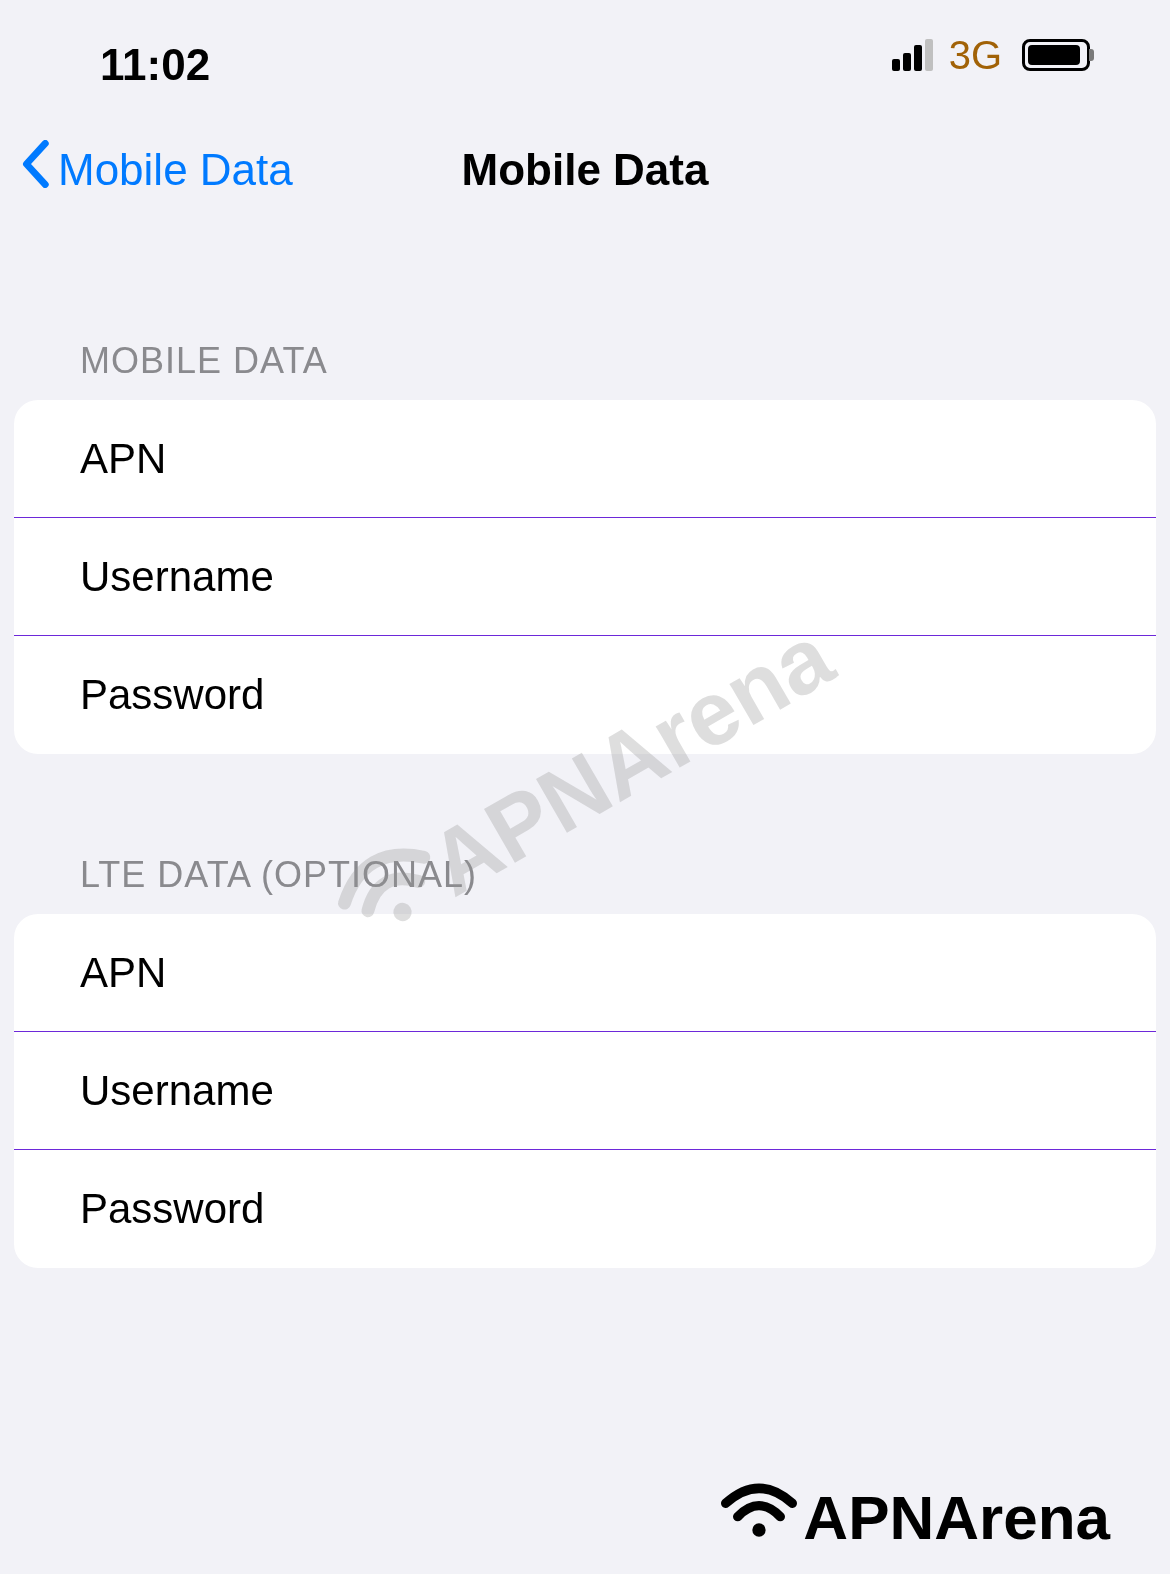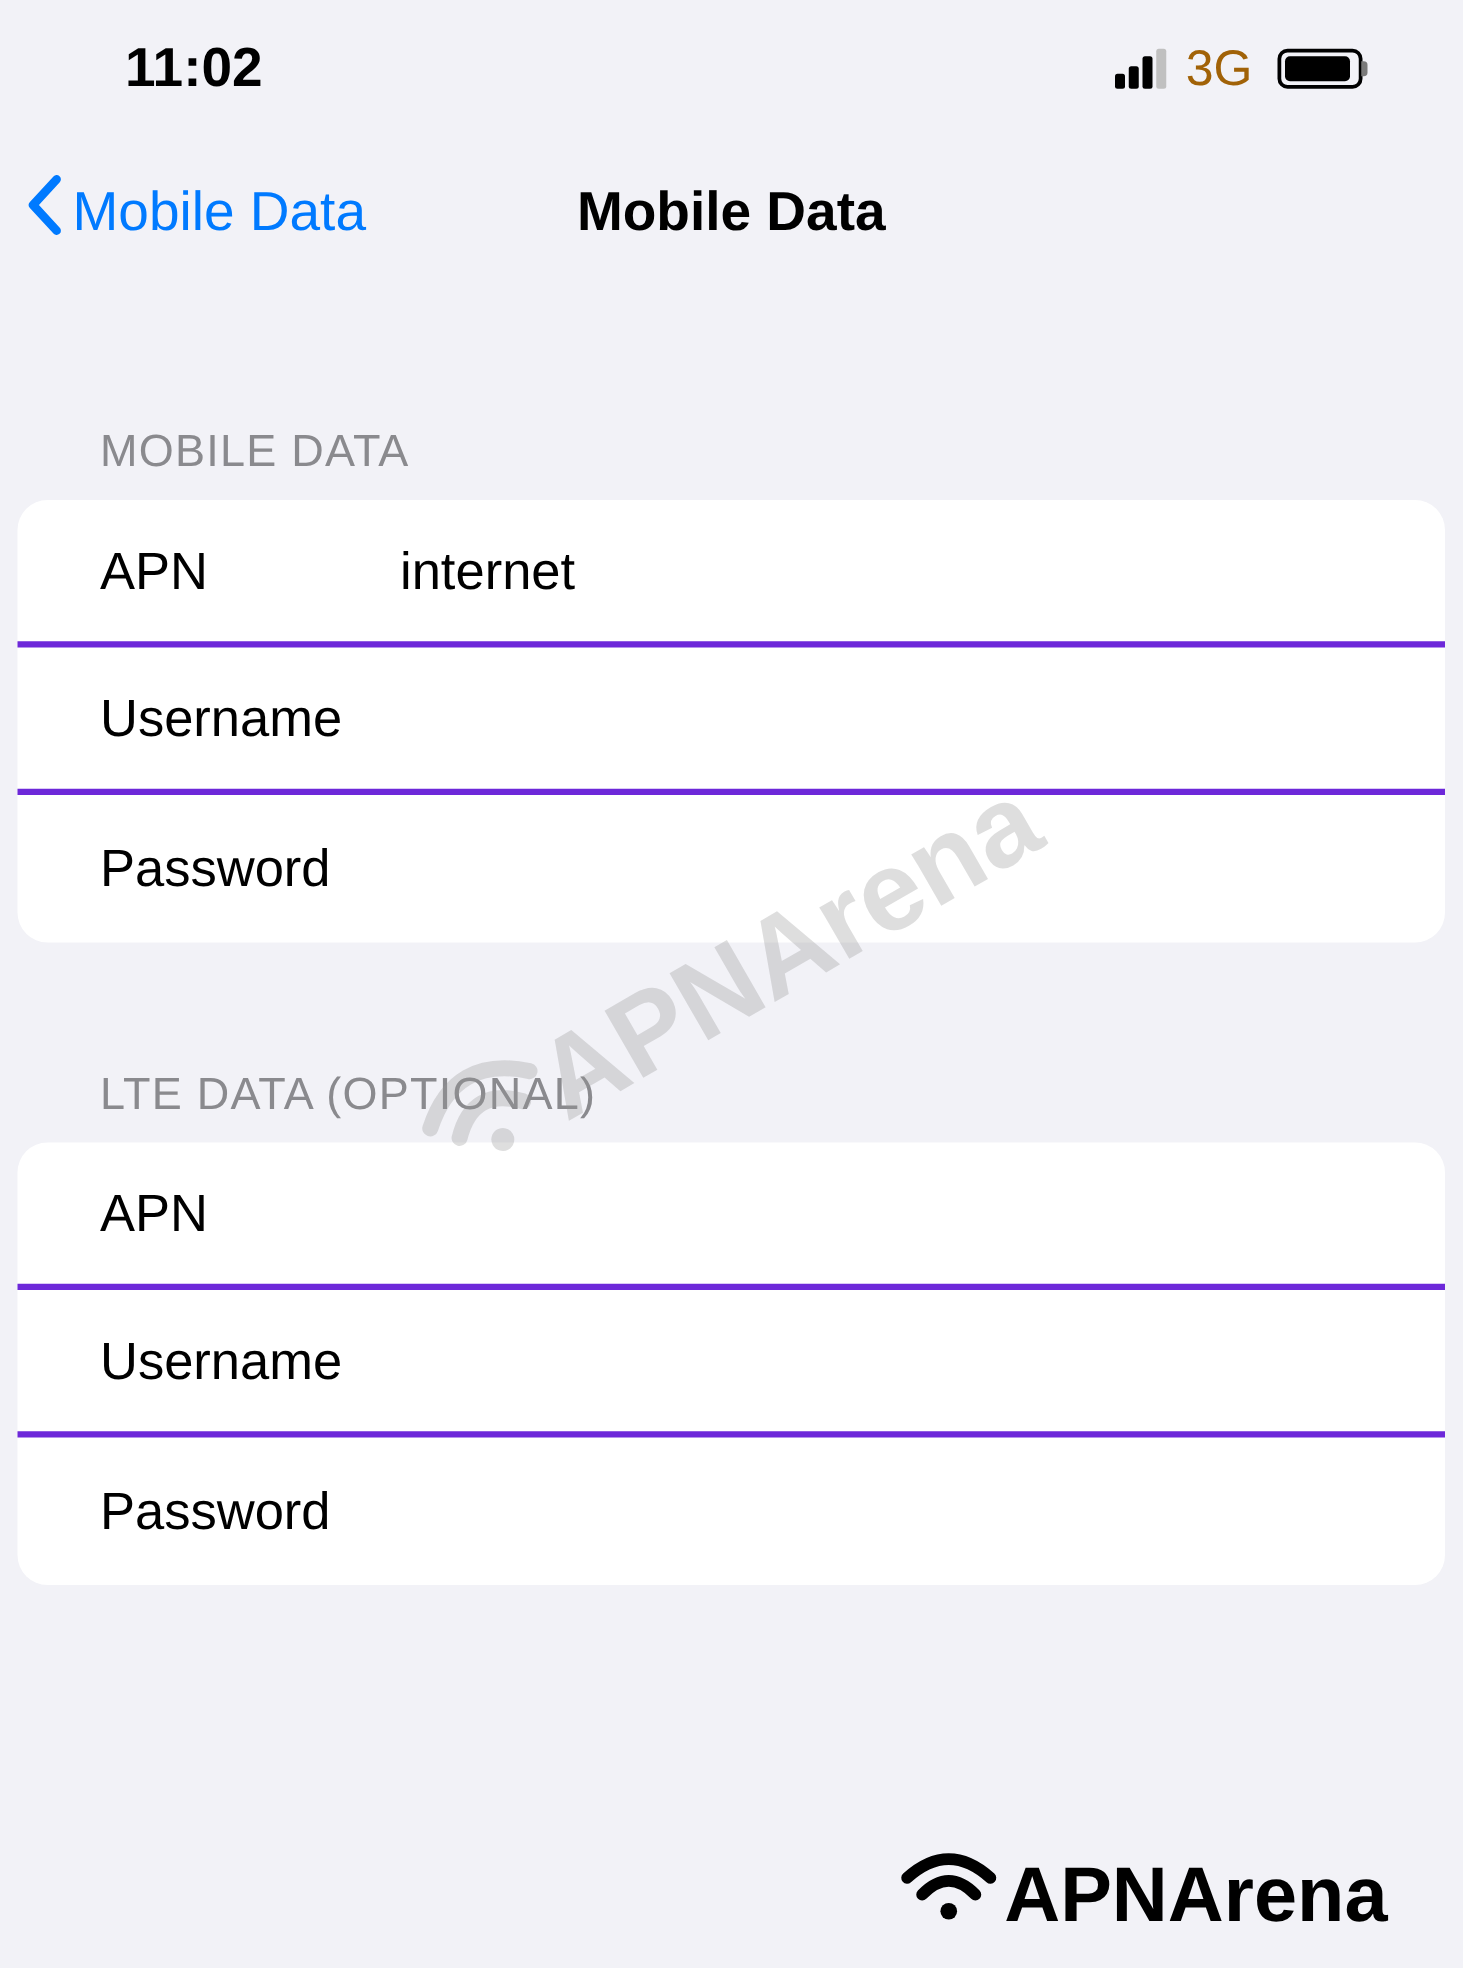--- a/index.html
+++ b/index.html
@@ -13,21 +13,20 @@
       width: 1170px;
       height: 1574px;
       background-color: #f2f2f7;
       position: relative;
       overflow: hidden;
     }
     
     .status-bar {
       display: flex;
       justify-content: space-between;
-      align-items: center;
       padding: 40px 80px 30px 100px;
       height: 100px;
     }
     
     .status-time {
       font-size: 44px;
       font-weight: 700;
       color: #000;
     }
     
@@ -138,21 +137,21 @@
     .settings-group {
       background-color: #ffffff;
       border-radius: 24px;
       margin: 0 14px;
     }
     
     .settings-row {
       display: flex;
       align-items: center;
       padding: 32px 32px 32px 66px;
-      border-bottom: 5px solid #6d28d9;
+      border-bottom: 1px solid #6d28d9;
       min-height: 118px;
     }
     
     .settings-row:last-child {
       border-bottom: none;
       gap: 36px;
     }
     
     .settings-label {
       font-size: 42px;
@@ -237,21 +236,20 @@
     <span>Mobile Data</span>
   </div>
   <div class="nav-title">Mobile Data</div>
 </div>
 
 <div class="section-header">MOBILE DATA</div>
 
 <div class="settings-group">
   <div class="settings-row">
     <div class="settings-label">APN</div>
-    <input class="settings-input" type="text" value="internet" style="">
   </div>
   <div class="settings-row">
     <div class="settings-label">Username</div>
     <input class="settings-input" type="text" value="" style="">
   </div>
   <div class="settings-row">
     <div class="settings-label">Password</div>
     <input class="settings-input" type="text" value="" style="">
   </div>
 </div>

